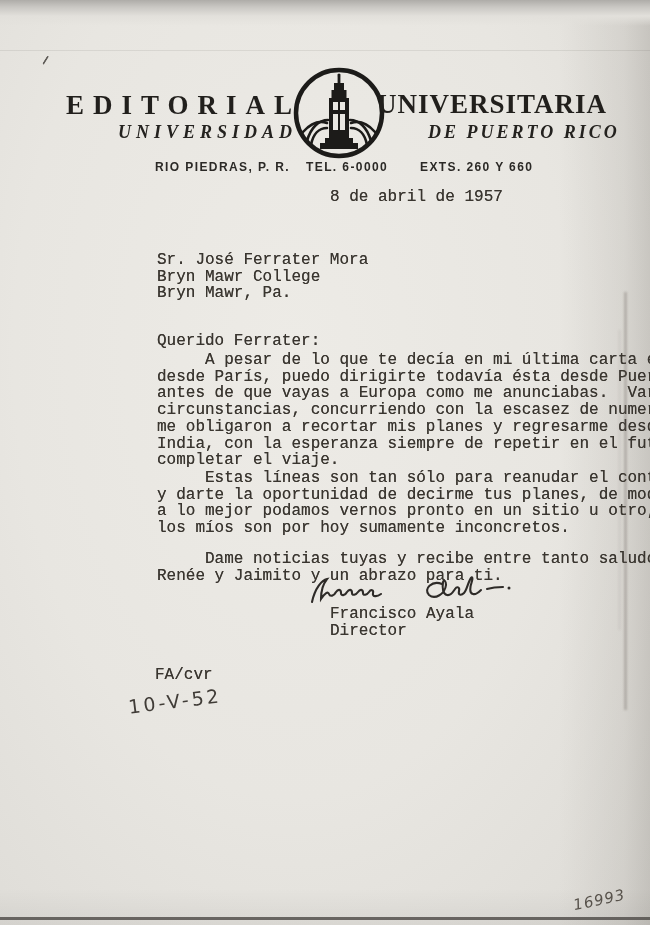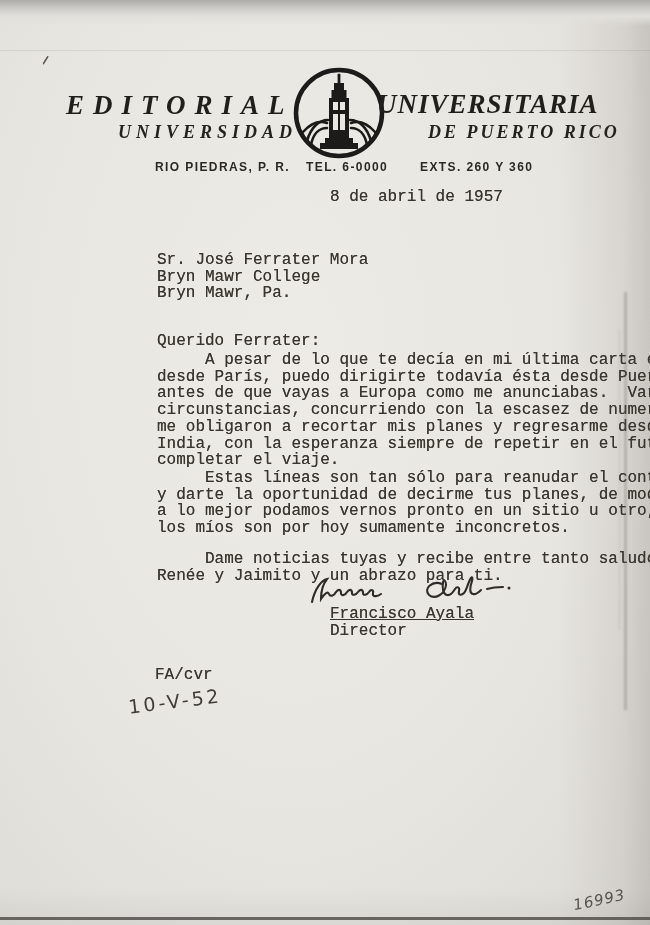--- a/index.html
+++ b/index.html
@@ -20,21 +20,21 @@
   .stray-mark{position:absolute;left:44px;top:57px;width:7px;height:10px;
     border-left:2px solid rgba(50,46,42,0.75);transform:rotate(32deg);border-radius:2px;}
   .scan-bottom-line{position:absolute;left:0;top:917px;width:650px;height:3px;
     background:#54504c;opacity:.85;}
   .bleed{position:absolute;left:624px;top:292px;width:3px;height:418px;
     background:rgba(108,101,93,0.32);filter:blur(1.2px);}
   .bleed2{position:absolute;left:619px;top:330px;width:1px;height:300px;
     background:rgba(108,101,93,0.18);filter:blur(1px);}
 
   
-  .lh-name{position:absolute;color:#211f1c;font-weight:bold;white-space:nowrap;font-style:italic;}
+  .lh-name{position:absolute;color:#211f1c;font-weight:bold;white-space:nowrap;}
   .lh-left{left:66px;top:90px;font-size:27px;letter-spacing:9px;}
   .lh-right{left:377px;top:89px;font-size:27px;letter-spacing:1px;}
   .lh-sub{position:absolute;color:#24221f;font-weight:bold;font-style:italic;
     font-size:18px;white-space:nowrap;}
   .lh-sub-left{left:118px;top:122px;letter-spacing:5px;}
   .lh-sub-right{left:384px;top:122px;letter-spacing:3px;margin-left:44px;}
   .lh-info{position:absolute;top:160px;font-family:"Liberation Sans",sans-serif;
     font-weight:bold;font-size:12px;letter-spacing:1.4px;color:#2b2926;white-space:nowrap;}
   .lh-info-1{left:155px;}
   .lh-info-2{left:306px;}
@@ -45,21 +45,21 @@
   .typed{position:absolute;font-family:"Liberation Mono",monospace;
     font-size:16px;line-height:16.7px;color:#39352f;white-space:nowrap;
     text-shadow:0 0 .5px rgba(57,53,47,.8);}
   .pre{white-space:pre;}
   .date{left:330px;top:189px;}
   .recipient{left:157px;top:252px;}
   .salutation{left:157px;top:333px;}
   .p1{left:157px;top:352px;}
   .p2{left:157px;top:470px;}
   .p3{left:157px;top:551px;}
-  .signer-name{left:330px;top:606px;text-decoration:underline;}
+  .signer-name{left:330px;top:606px;}
   .signer-title{left:330px;top:623px;}
   .initials{left:155px;top:667px;}
 
   .signature{position:absolute;left:308px;top:572px;}
 
   
   .hand{position:absolute;font-family:"DejaVu Sans",sans-serif;white-space:nowrap;}
   .note-date{left:128px;top:690px;font-size:19px;letter-spacing:3px;
     color:#403c37;transform:rotate(-7deg);}
   .catalog{left:573px;top:891px;font-size:15px;font-style:italic;letter-spacing:1px;
@@ -106,21 +106,21 @@
         <path d="M83,66 C75,57 67,54 59,57"></path>
         <path d="M75,79 C73,68 67,62 59,62"></path>
       </g>
     </svg>
 
     <div class="lh-name lh-right">UNIVERSITARIA</div>
     <div class="lh-sub lh-sub-left">UNIVERSIDAD</div>
     <div class="lh-sub lh-sub-right">DE PUERTO RICO</div>
     <div class="lh-info lh-info-1">RIO PIEDRAS, P. R.</div>
     <div class="lh-info lh-info-2">TEL. 6-0000</div>
-    <div class="lh-info lh-info-3">EXTS. 260 Y 360</div>
+    <div class="lh-info lh-info-3">EXTS. 260 Y 660</div>
   </header>
 
   <main>
     <div class="typed date">8 de abril de 1957</div>
     <div class="typed pre recipient">Sr. José Ferrater Mora
 Bryn Mawr College
 Bryn Mawr, Pa.</div>
     <div class="typed salutation">Querido Ferrater:</div>
     <div class="typed pre p1">     A pesar de lo que te decía en mi última carta escrita
 desde París, puedo dirigirte todavía ésta desde Puerto Rico

